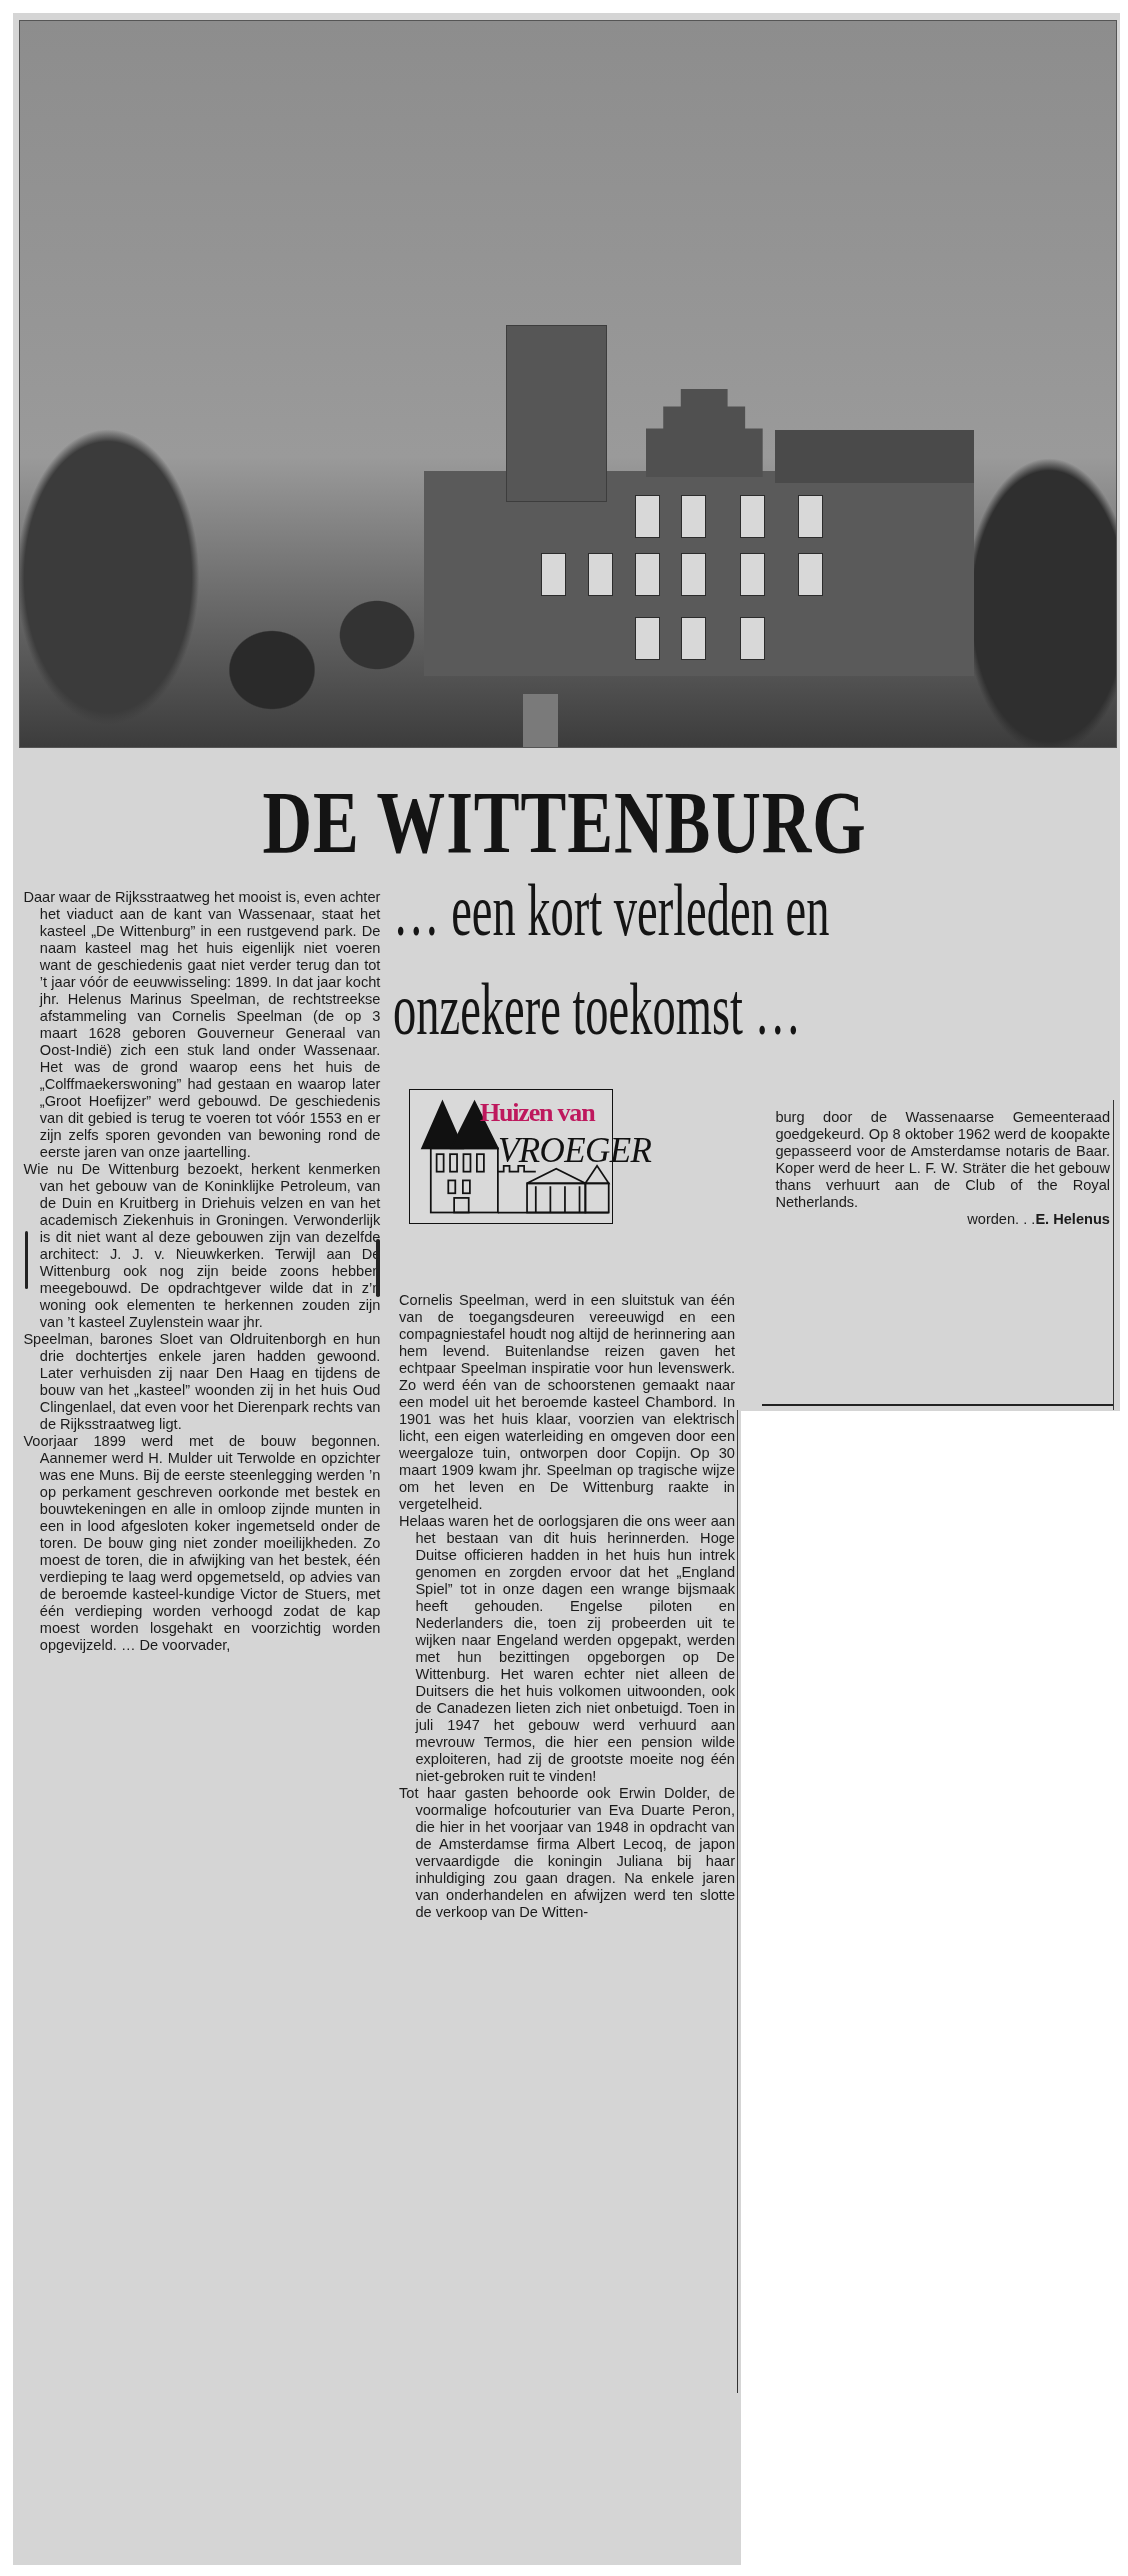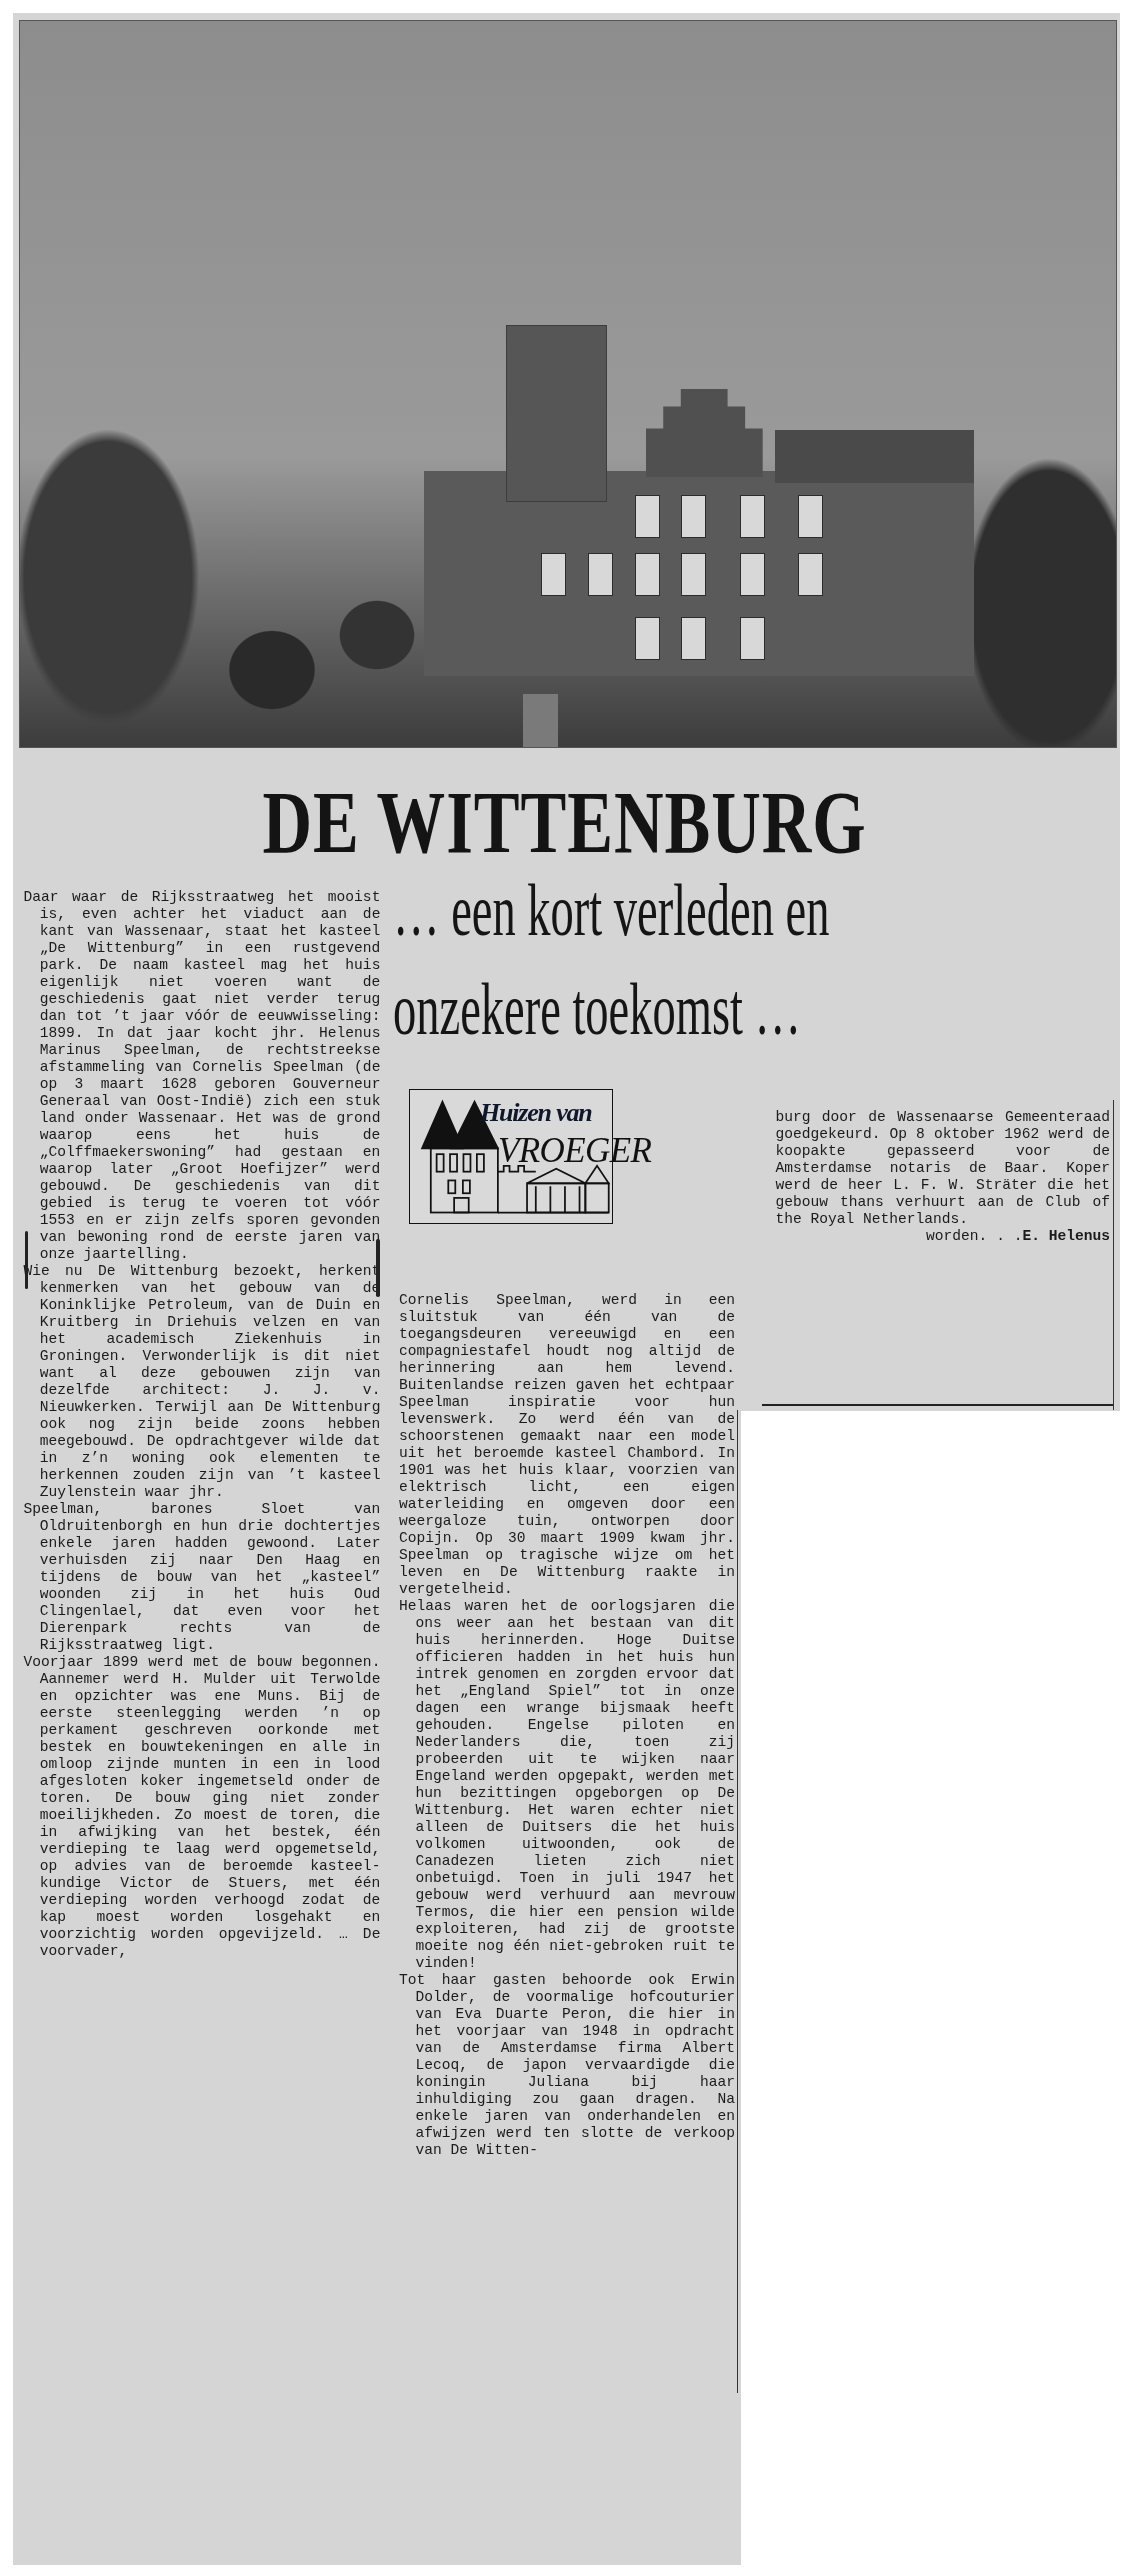--- a/index.html
+++ b/index.html
@@ -27,31 +27,31 @@
 
   .headline{position:absolute;left:0;width:1129px;top:779px;text-align:center;
             font-family:"Liberation Serif","DejaVu Serif",serif;font-weight:bold;
             font-size:88px;line-height:88px;letter-spacing:1.2px;transform:scaleX(0.78);
             color:#141414;}
   .subhead{position:absolute;left:393px;width:725px;top:860px;
            font-family:"Liberation Serif","DejaVu Serif",serif;font-size:75px;line-height:99px;
            transform-origin:left top;transform:scaleX(0.62);white-space:nowrap;color:#151515;width:1170px;}
   .subhead .l2{display:block;margin-left:0;}
 
-  .col{position:absolute;font-family:Liberation Mono, monospace;
+  .col{position:absolute;font-family:Liberation Sans, sans-serif;
        font-size:14.6px;line-height:17px;text-align:justify;color:#1b1b1b;}
   .col p{margin:0;text-indent:-16.4px;padding-left:16.4px;}
   .col-left{left:23.4px;top:889px;width:357px;}
   .col-mid{left:399px;top:1292px;width:336px;}
   .col-right{left:759px;top:1085px;width:351px;margin-top:24px;}
   .signature-line{display:flex;justify-content:flex-end;}
 
   .logo{position:absolute;left:409px;top:1089px;width:202px;height:133px;border:1.8px solid #111;background:#d9d9d9;}
-  .logo .t1{position:absolute;left:70px;top:8.2px;font-family:"Liberation Serif",serif;font-style:italic;font-weight:bold;
-            font-size:26px;letter-spacing:-1.2px;color:#0f172a;}
+  .logo .t1{position:absolute;left:70px;top:8.2px;font-family:"Liberation Serif",serif;font-weight:bold;
+            font-size:26px;letter-spacing:-1.2px;color:#be185d;}
   .logo .t2{position:absolute;left:88px;top:41px;font-family:"Liberation Serif",serif;font-style:italic;font-weight:normal;
             font-size:35px;letter-spacing:-0.6px;color:#111;}
   .logo svg{position:absolute;left:0;top:0;}
 
   .rule-h{position:absolute;left:762px;top:1404px;width:351px;height:1.8px;background:#222;}
   .rule-v{position:absolute;left:737px;top:1410px;width:1.2px;height:983px;background:#333;}
   .rule-v-right{position:absolute;left:1113px;top:1100px;width:1.2px;height:310px;background:#333;}
   .marker-left{position:absolute;left:24.6px;top:1231px;width:3.5px;height:58px;background:#222;border-radius:1.8px;}
   .marker-right{position:absolute;left:376px;top:1239px;width:3.5px;height:58px;background:#222;border-radius:1.8px;}
 </style>

